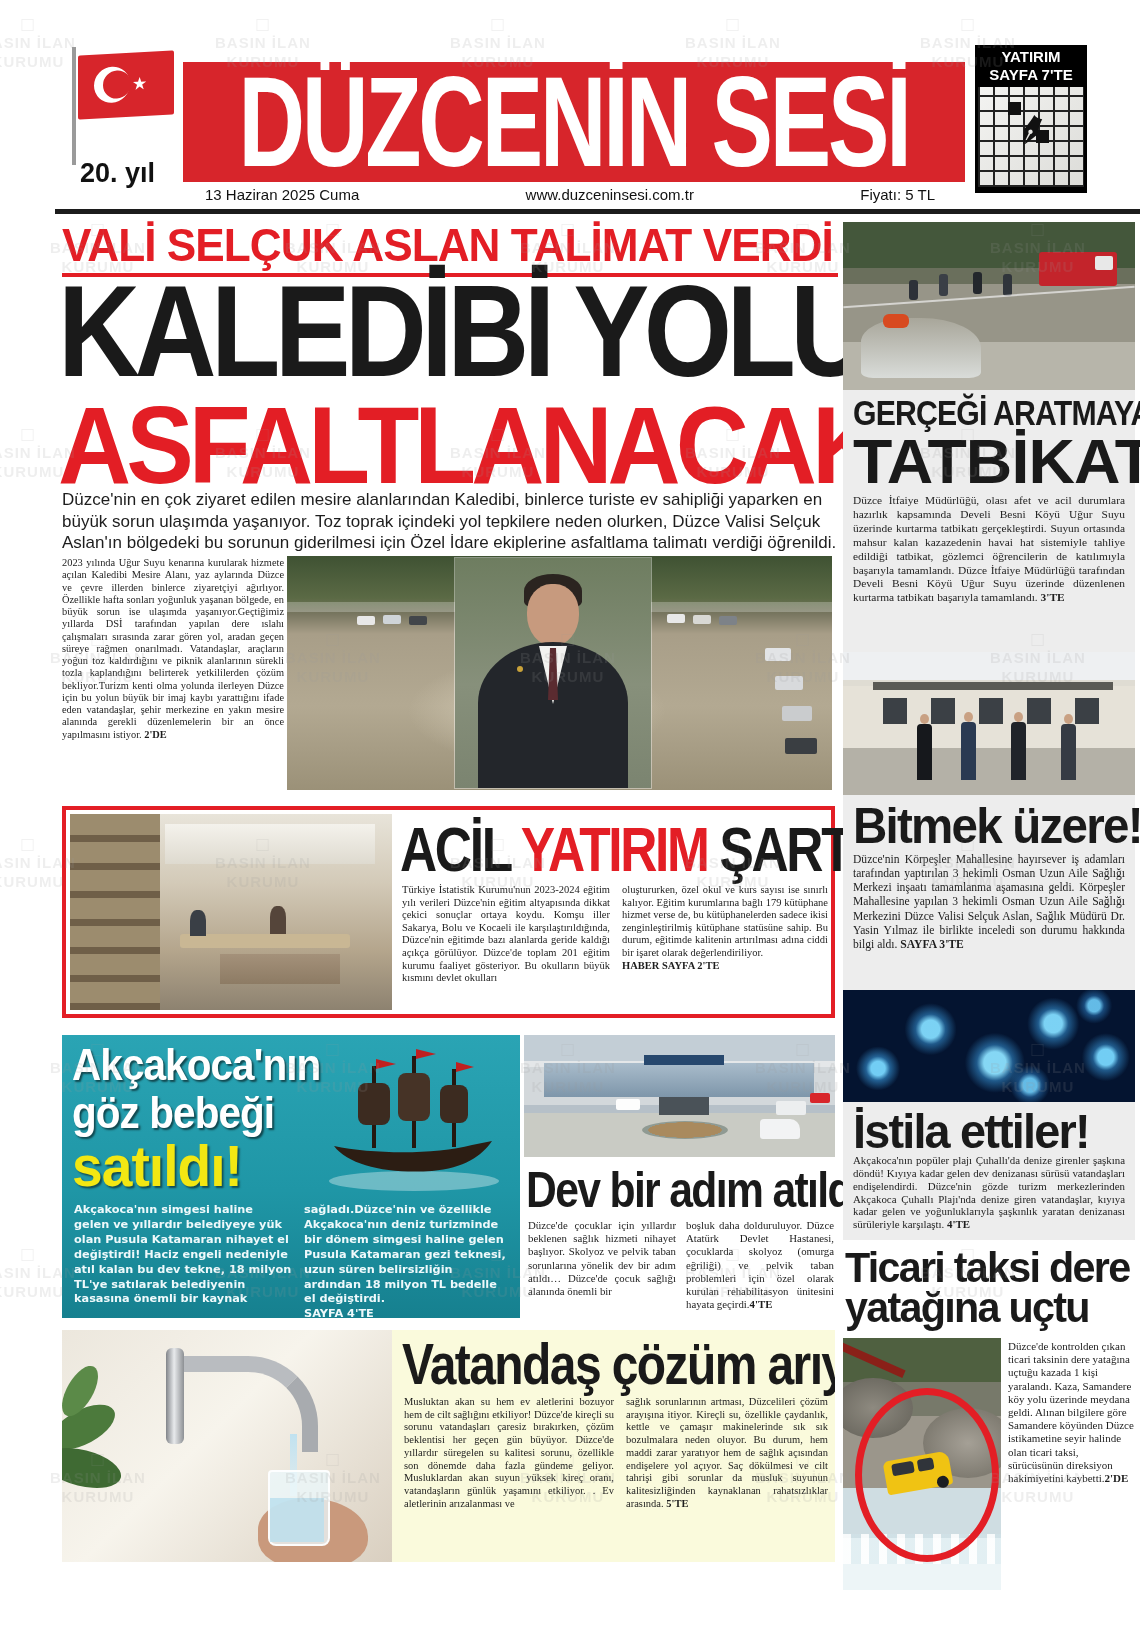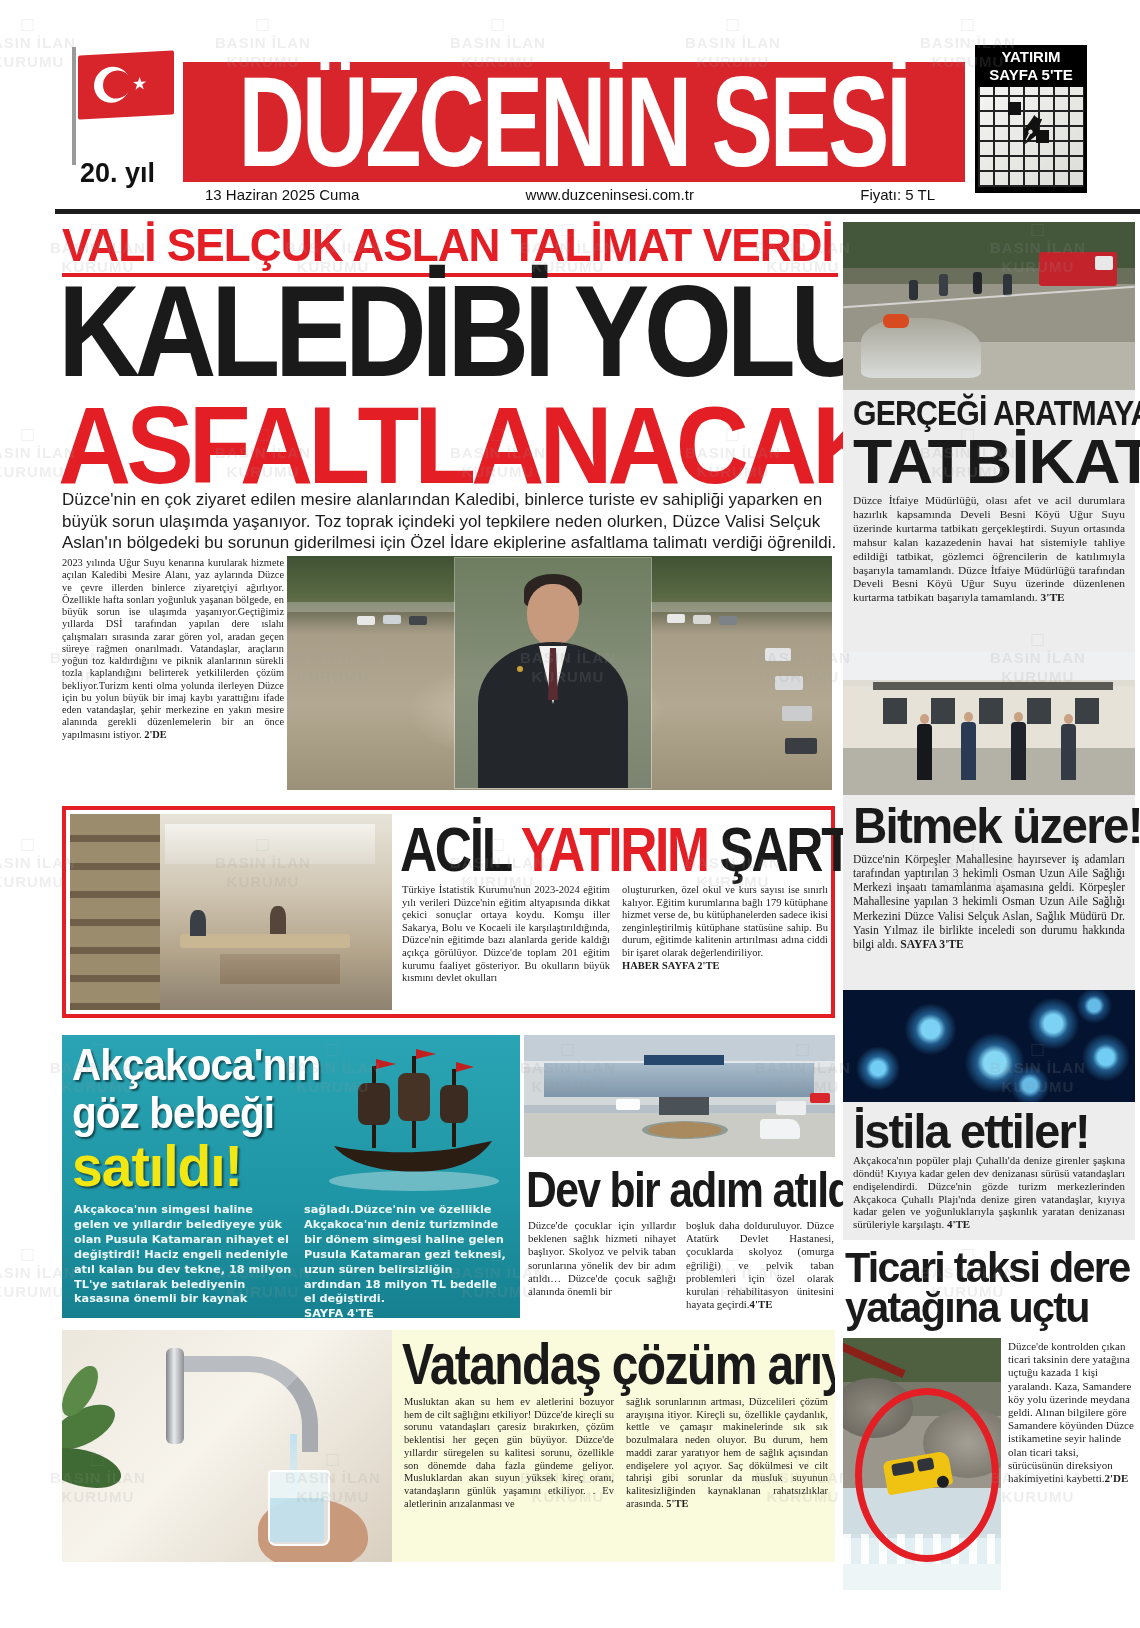--- a/index.html
+++ b/index.html
@@ -40,21 +40,21 @@
 
     <div class="abs" style="left:183px;top:186px;width:782px;display:flex;justify-content:space-between;font:400 15px 'Liberation Sans',sans-serif;color:#111;">
       <span style="padding-left:22px;">13 Haziran 2025 Cuma</span>
       <span>www.duzceninsesi.com.tr</span>
       <span style="padding-right:30px;">Fiyatı: 5 TL</span>
     </div>
 
     <div class="abs" style="left:975px;top:45px;width:112px;height:148px;background:#000;padding:3px;box-sizing:border-box;">
       <div style="text-align:center;color:#fff;font:700 15px 'Liberation Sans',sans-serif;line-height:1.2;">
         <div>YATIRIM</div>
-        <div>SAYFA 5'TE</div>
+        <div>SAYFA 7'TE</div>
       </div>
       <div class="ph" style="left:3px;top:42px;width:106px;height:100px;background:
              repeating-linear-gradient(0deg,#222 0 2px,transparent 2px 15px),
              repeating-linear-gradient(90deg,#222 0 2px,transparent 2px 15px),
              linear-gradient(135deg,#f4f4f2 0%,#dcdcd8 100%);">
         <div class="abs" style="left:30px;top:15px;width:13px;height:13px;background:#111;"></div>
         <div class="abs" style="left:58px;top:43px;width:13px;height:13px;background:#111;"></div>
         <div class="abs" style="left:34px;top:18px;font-size:44px;color:#111;transform:rotate(118deg);">✒</div>
       </div>
     </div>

